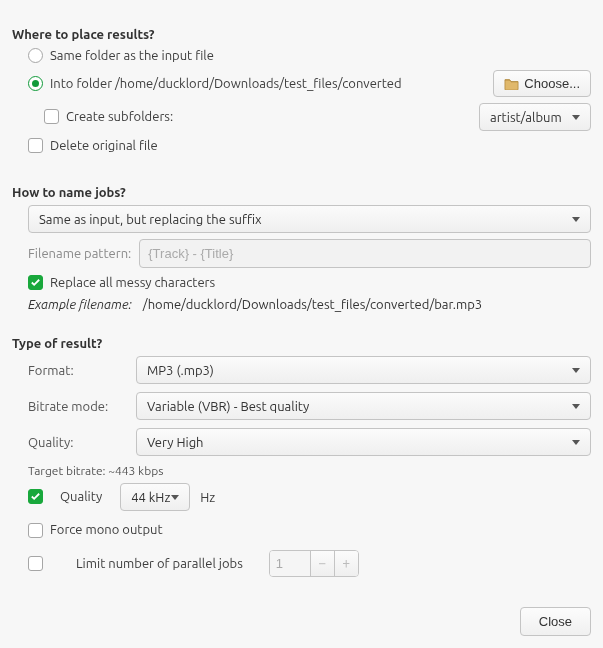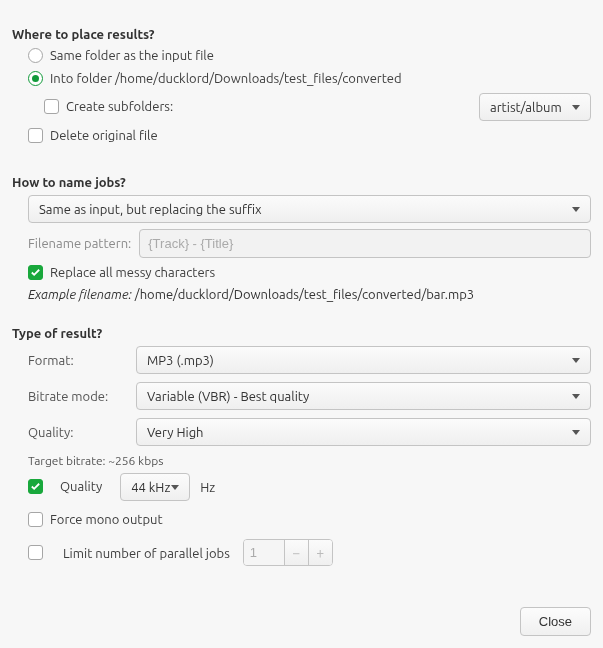--- a/index.html
+++ b/index.html
@@ -168,20 +168,29 @@
   <span class="label">Same folder as the input file</span>
 </div>
 
 <div class="row indent1" style="gap:0;">
   <span class="radio selected"></span>
   <span class="label">
     <span>Into folder</span>
     <span>/home/ducklord/Downloads/test_files/converted</span>
   </span>
   <span class="spacer"></span>
+  <button class="btn" style="margin-left:14px;">
+    <span class="folder-icon">
+      <svg viewBox="0 0 16 14">
+          <path d="M1 3 h5 l1.5 2 H15 v8 a1 1 0 0 1 -1 1 H2 a1 1 0 0 1 -1 -1 Z" fill="#e0b86b" stroke="#b0873a" stroke-width="0.8"></path>
+          <path d="M1 3 h5 l1.5 2 H15" fill="none" stroke="#b0873a" stroke-width="0.8"></path>
+        </svg>
+    </span>
+    <span>Choose...</span>
+  </button>
 </div>
 
 <div class="row indent2">
   <span class="checkbox">
     
   </span>
   <span class="label">Create subfolders:</span>
   <span class="spacer"></span>
   <span class="dropdown" style="min-width:112px;">
     <span>artist/album</span>
@@ -214,21 +223,21 @@
   <span class="checkbox checked">
     <svg viewBox="0 0 12 12">
         <path d="M2 6 l2.5 2.5 L10 3" stroke="#fff" stroke-width="2" fill="none"></path>
       </svg>
   </span>
   <span class="label">Replace all messy characters</span>
 </div>
 
 <div class="example">
   <span style="font-style:italic;">Example filename:</span>
-  <span class="path" style="font-style:normal;">/home/ducklord/Downloads/test_files/converted/bar.mp3</span>
+  <span class="path" style="font-style:normal;margin-left:8px;">/home/ducklord/Downloads/test_files/converted/bar.mp3</span>
 </div>
 
 <div class="section-gap"></div>
 
 <div class="section-title">Type of result?</div>
 
 <div class="grid3">
   <span class="lbl">Format:</span>
   <span class="dropdown full">
     <span>MP3 (.mp3)</span>
@@ -238,21 +247,21 @@
   <span class="dropdown full">
     <span>Variable (VBR) - Best quality</span>
   </span>
 
   <span class="lbl">Quality:</span>
   <span class="dropdown full">
     <span>Very High</span>
   </span>
 </div>
 
-<div class="target-note">Target bitrate: ~256 kbps</div>
+<div class="target-note">Target bitrate: ~443 kbps</div>
 
 <div class="row indent1" style="gap:10px;">
   <span class="checkbox checked">
     <svg viewBox="0 0 12 12">
         <path d="M2 6 l2.5 2.5 L10 3" stroke="#fff" stroke-width="2" fill="none"></path>
       </svg>
   </span>
   <span class="label">Quality</span>
   <span class="dropdown" style="min-width:70px; margin-left:8px;">
     <span>44 kHz</span>
@@ -260,21 +269,21 @@
   <span>Hz</span>
 </div>
 
 <div class="row indent1" style="margin-top:10px;align-items:flex-end;">
   <span class="checkbox">
     
   </span>
   <span class="label">Force mono output</span>
 </div>
 
-<div class="row indent1" style="margin-top:12px; gap:13px;">
+<div class="row indent1" style="margin-top:12px; gap:26px;">
   <span class="checkbox">
     
   </span>
   <span class="label">Limit number of parallel jobs</span>
   <span class="spinner">
     <input disabled="" value="1" style="">
     <span class="sbtn">−</span>
     <span class="sbtn">+</span>
   </span>
 </div>

